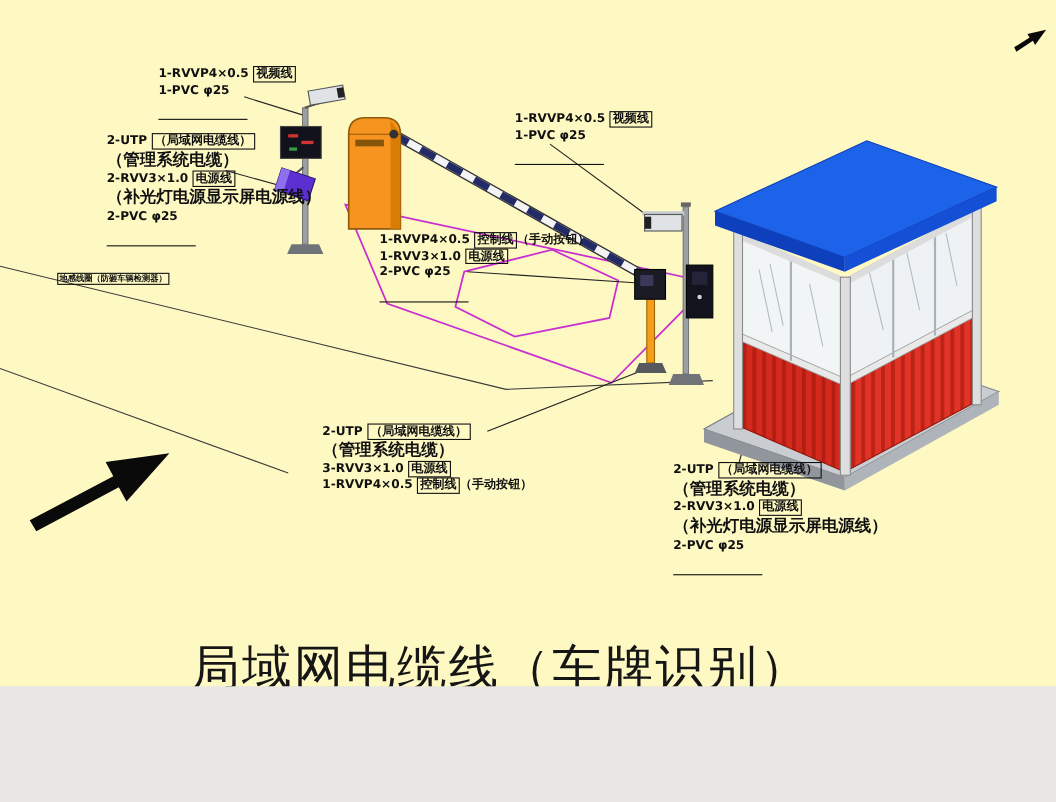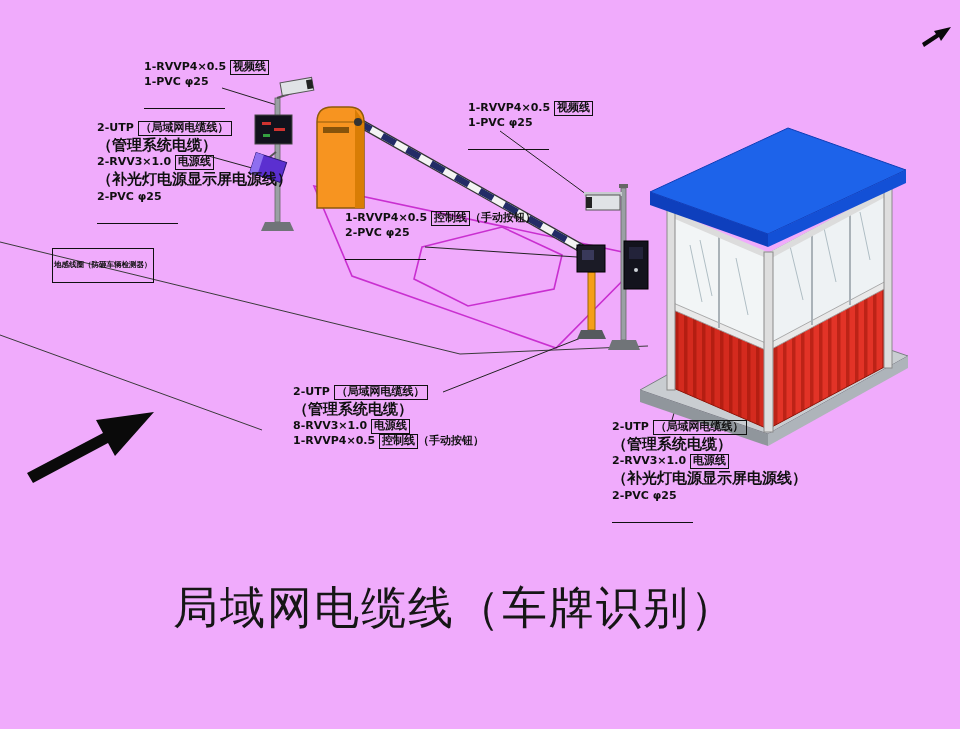--- a/index.html
+++ b/index.html
@@ -1,25 +1,25 @@
 <!DOCTYPE html>
 <html><head>
 <meta charset="utf-8">
 <style>
   *{margin:0;padding:0;box-sizing:border-box}
   html,body{background:#e9e7e3;font-family:"DejaVu Sans","Liberation Sans",sans-serif}
-  .stage{position:relative;width:960px;height:729px;background:#f0abfc;overflow:hidden}
+  .stage{position:relative;width:960px;height:624px;background:#fef9c3;overflow:hidden}
   .stage svg{position:absolute;left:0;top:0}
   .callout{position:absolute;color:#101010;font-size:11px;font-weight:600;line-height:1.32;white-space:nowrap}
   .cl-line{display:block}
   .cl-line.small{font-size:15px}
   .box{border:1px solid #101010;padding:0 2px;display:inline-block;line-height:1.15}
   .ul{border-bottom:1.5px solid #101010;display:inline-block;padding-right:16px;padding-bottom:19px}
   .loop-label{position:absolute;font-size:7.5px;font-weight:600;color:#101010;white-space:nowrap}
-  .loop-label .box{padding:12px 1px}
+  .loop-label .box{padding:0 1px}
   .title{position:absolute;left:455px;top:578px;transform:translateX(-50%);
          font-size:45px;font-weight:500;color:#161616;letter-spacing:2px;white-space:nowrap}
 </style>
 </head>
 <body>
 
 <div class="stage">
 
   <svg width="960" height="729" viewBox="0 0 960 729">
     <defs>
@@ -169,27 +169,28 @@
     <div class="cl-line"><span class="ul">2-PVC φ25</span></div>
   </div>
 
   <div class="callout" style="left:468px;top:101px">
     <div class="cl-line"><span>1-RVVP4×0.5</span> <span class="box">视频线</span></div>
     <div class="cl-line"><span class="ul">1-PVC φ25</span></div>
   </div>
 
   <div class="callout" style="left:345px;top:211px">
     <div class="cl-line"><span>1-RVVP4×0.5</span> <span class="box">控制线</span><span>（手动按钮）</span></div>
+    <div class="cl-line"><span>1-RVV3×1.0</span> <span class="box">电源线</span></div>
     <div class="cl-line"><span class="ul">2-PVC φ25</span></div>
   </div>
 
   <div class="callout" style="left:293px;top:385px">
     <div class="cl-line"><span>2-UTP</span> <span class="box">（局域网电缆线）</span></div>
     <div class="cl-line small">（管理系统电缆）</div>
-    <div class="cl-line"><span>8-RVV3×1.0</span> <span class="box">电源线</span></div>
+    <div class="cl-line"><span>3-RVV3×1.0</span> <span class="box">电源线</span></div>
     <div class="cl-line"><span>1-RVVP4×0.5</span> <span class="box">控制线</span><span>（手动按钮）</span></div>
   </div>
 
   <div class="callout" style="left:612px;top:420px">
     <div class="cl-line"><span>2-UTP</span> <span class="box">（局域网电缆线）</span></div>
     <div class="cl-line small">（管理系统电缆）</div>
     <div class="cl-line"><span>2-RVV3×1.0</span> <span class="box">电源线</span></div>
     <div class="cl-line small">（补光灯电源显示屏电源线）</div>
     <div class="cl-line"><span class="ul">2-PVC φ25</span></div>
   </div>

